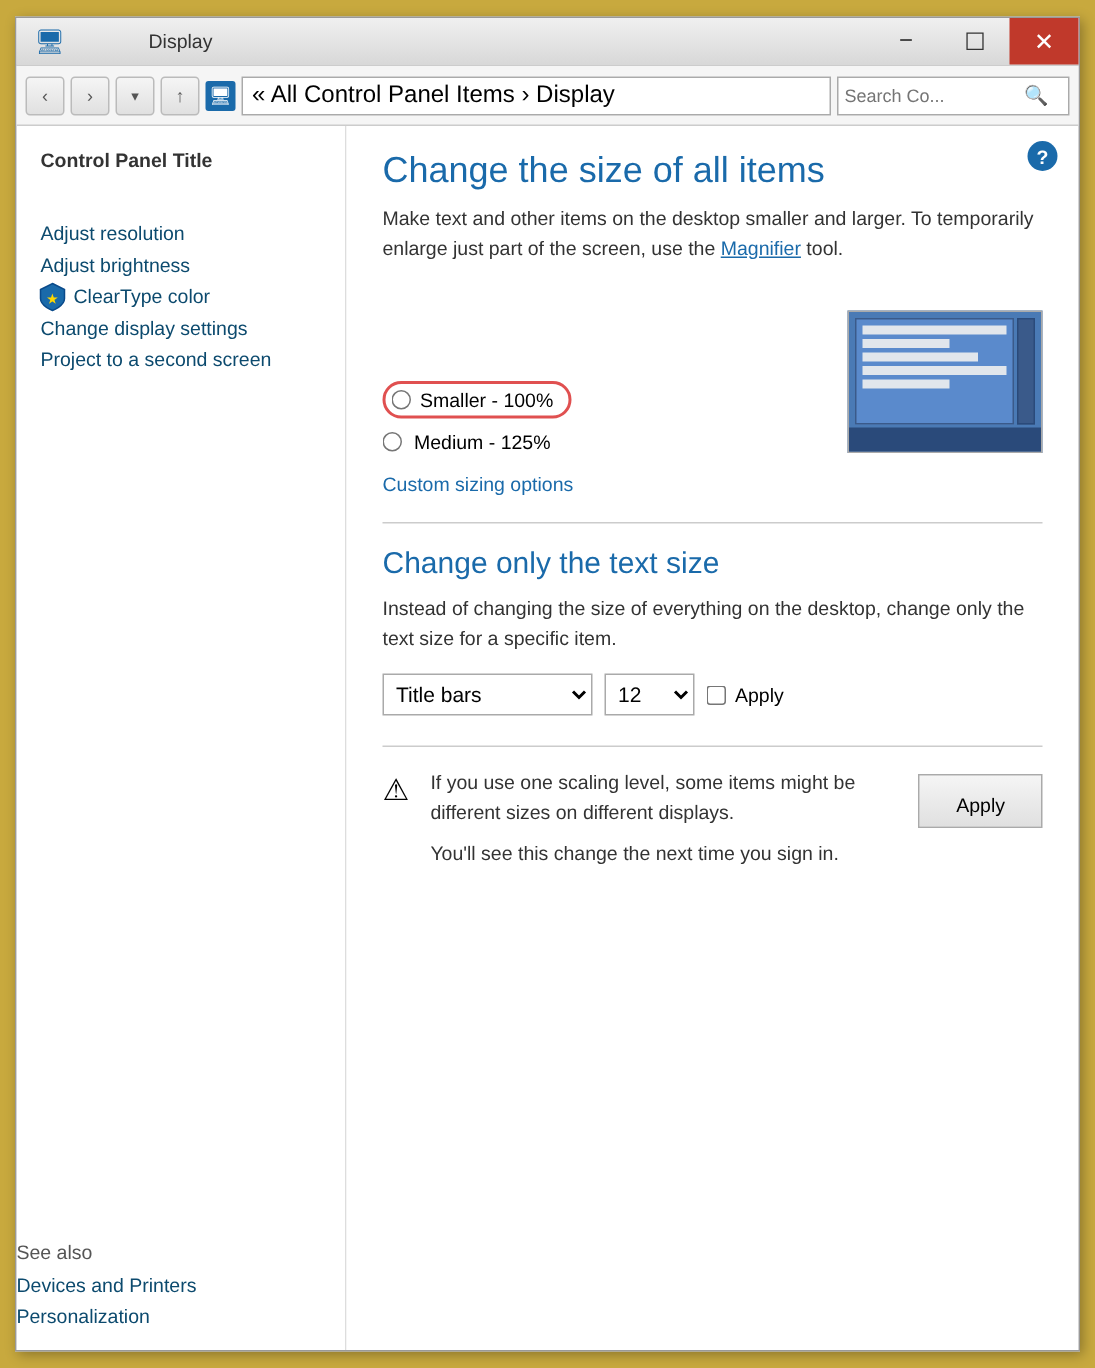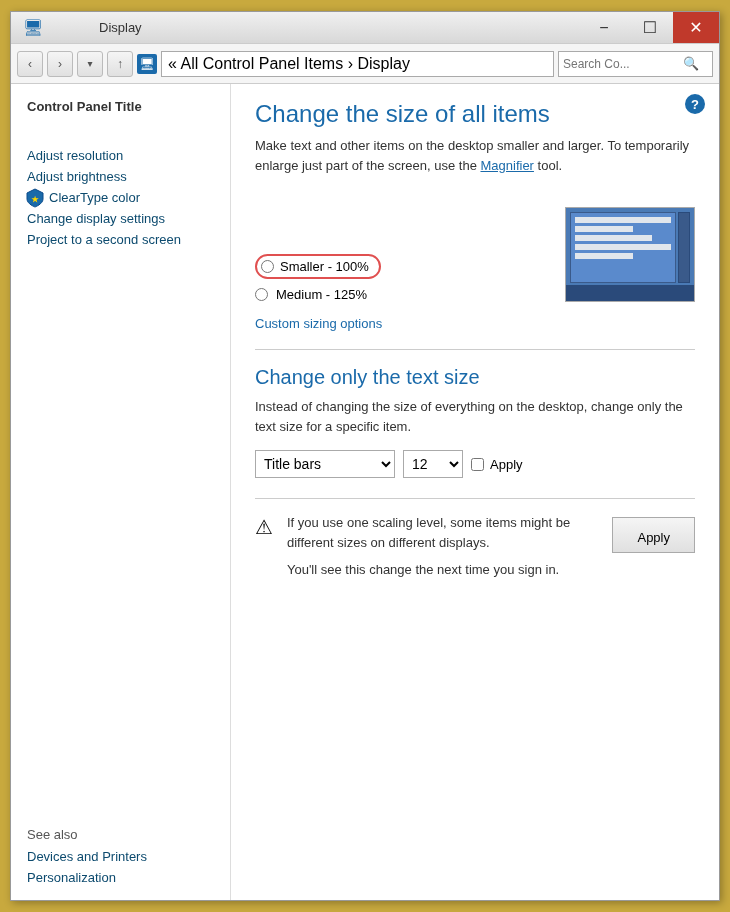--- a/index.html
+++ b/index.html
@@ -107,21 +107,21 @@
     .sidebar-section-title {
       padding: 3px 16px;
       font-size: 13px;
       font-weight: bold;
       color: #333;
       cursor: pointer;
     }
     .sidebar-divider { margin: 10px 0; }
     .sidebar-see-also {
       margin-top: auto;
-      padding: 12px 16px 0;
+      padding: 12px 0 0;
     }
     .sidebar-see-also-title {
       font-size: 13px;
       color: #555;
       margin-bottom: 4px;
     }
     .main-content {
       flex: 1;
       background: white;
       padding: 16px 24px;

